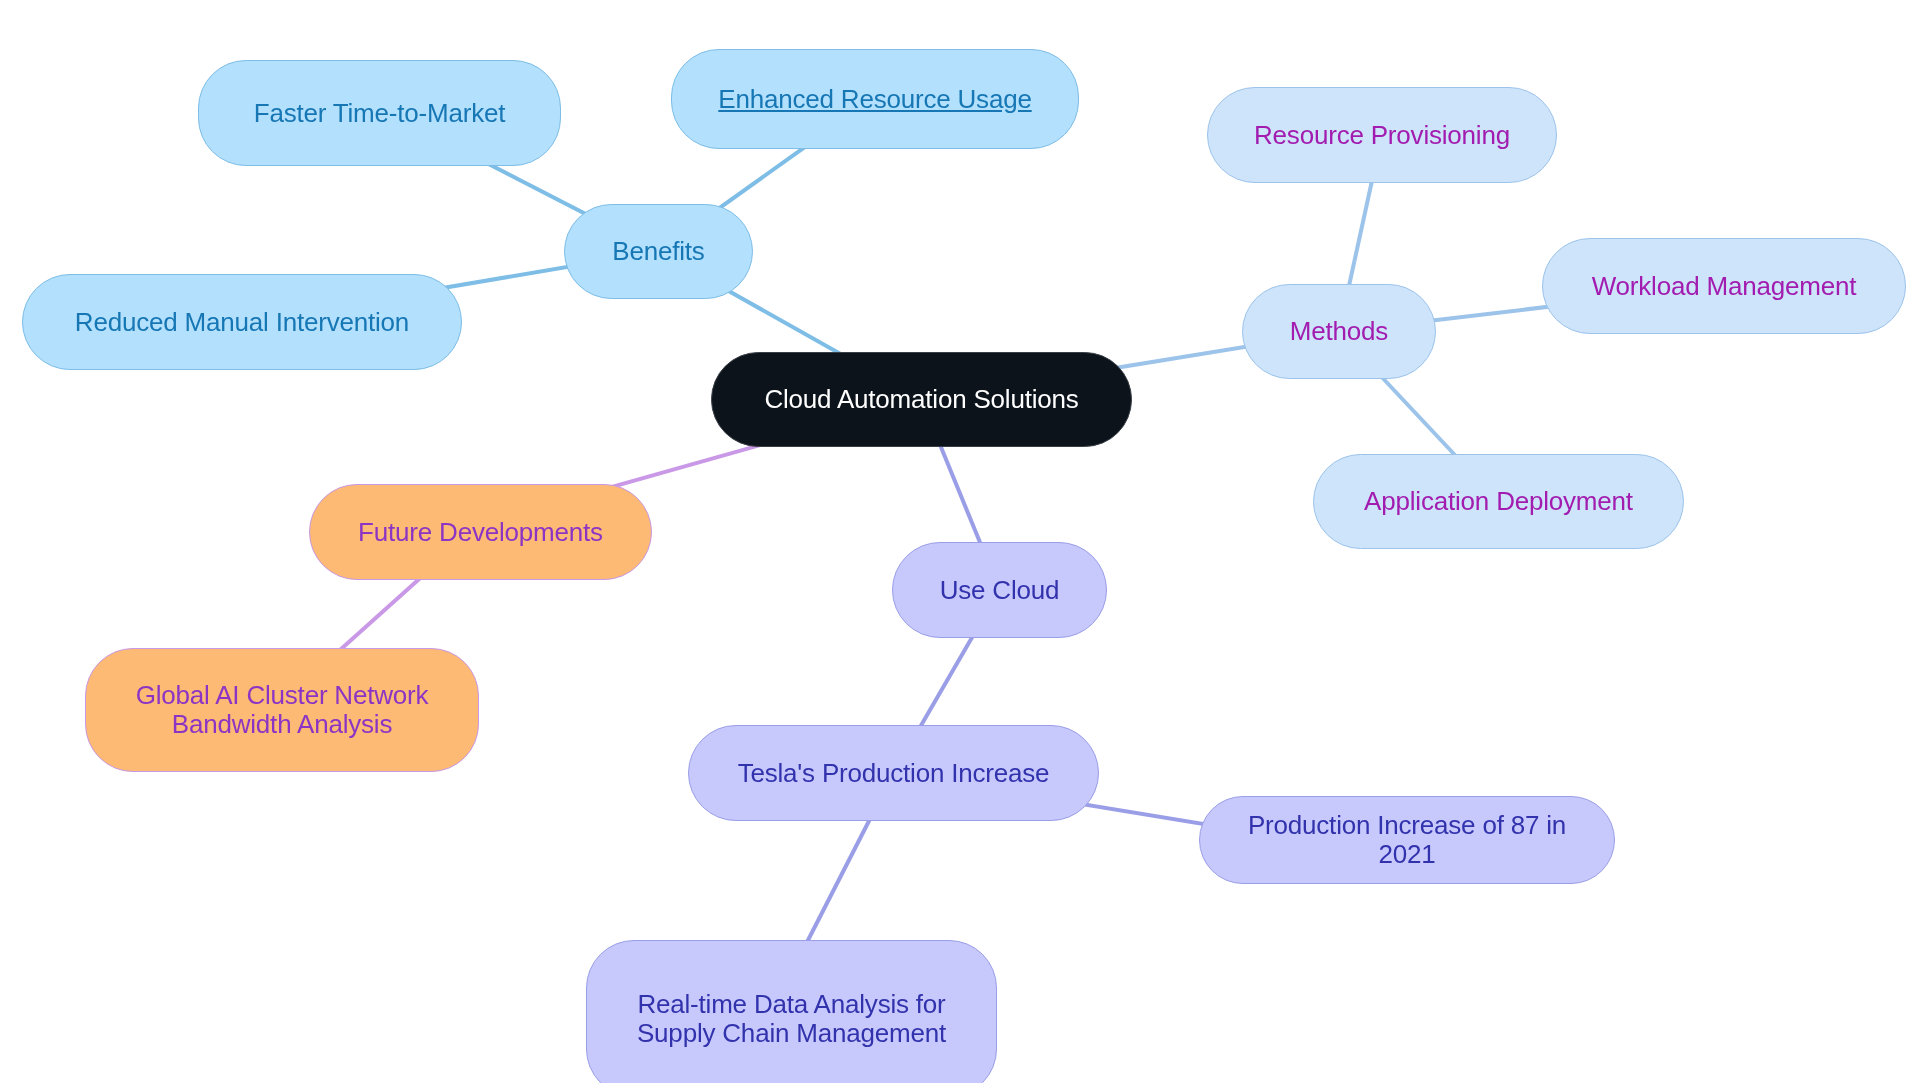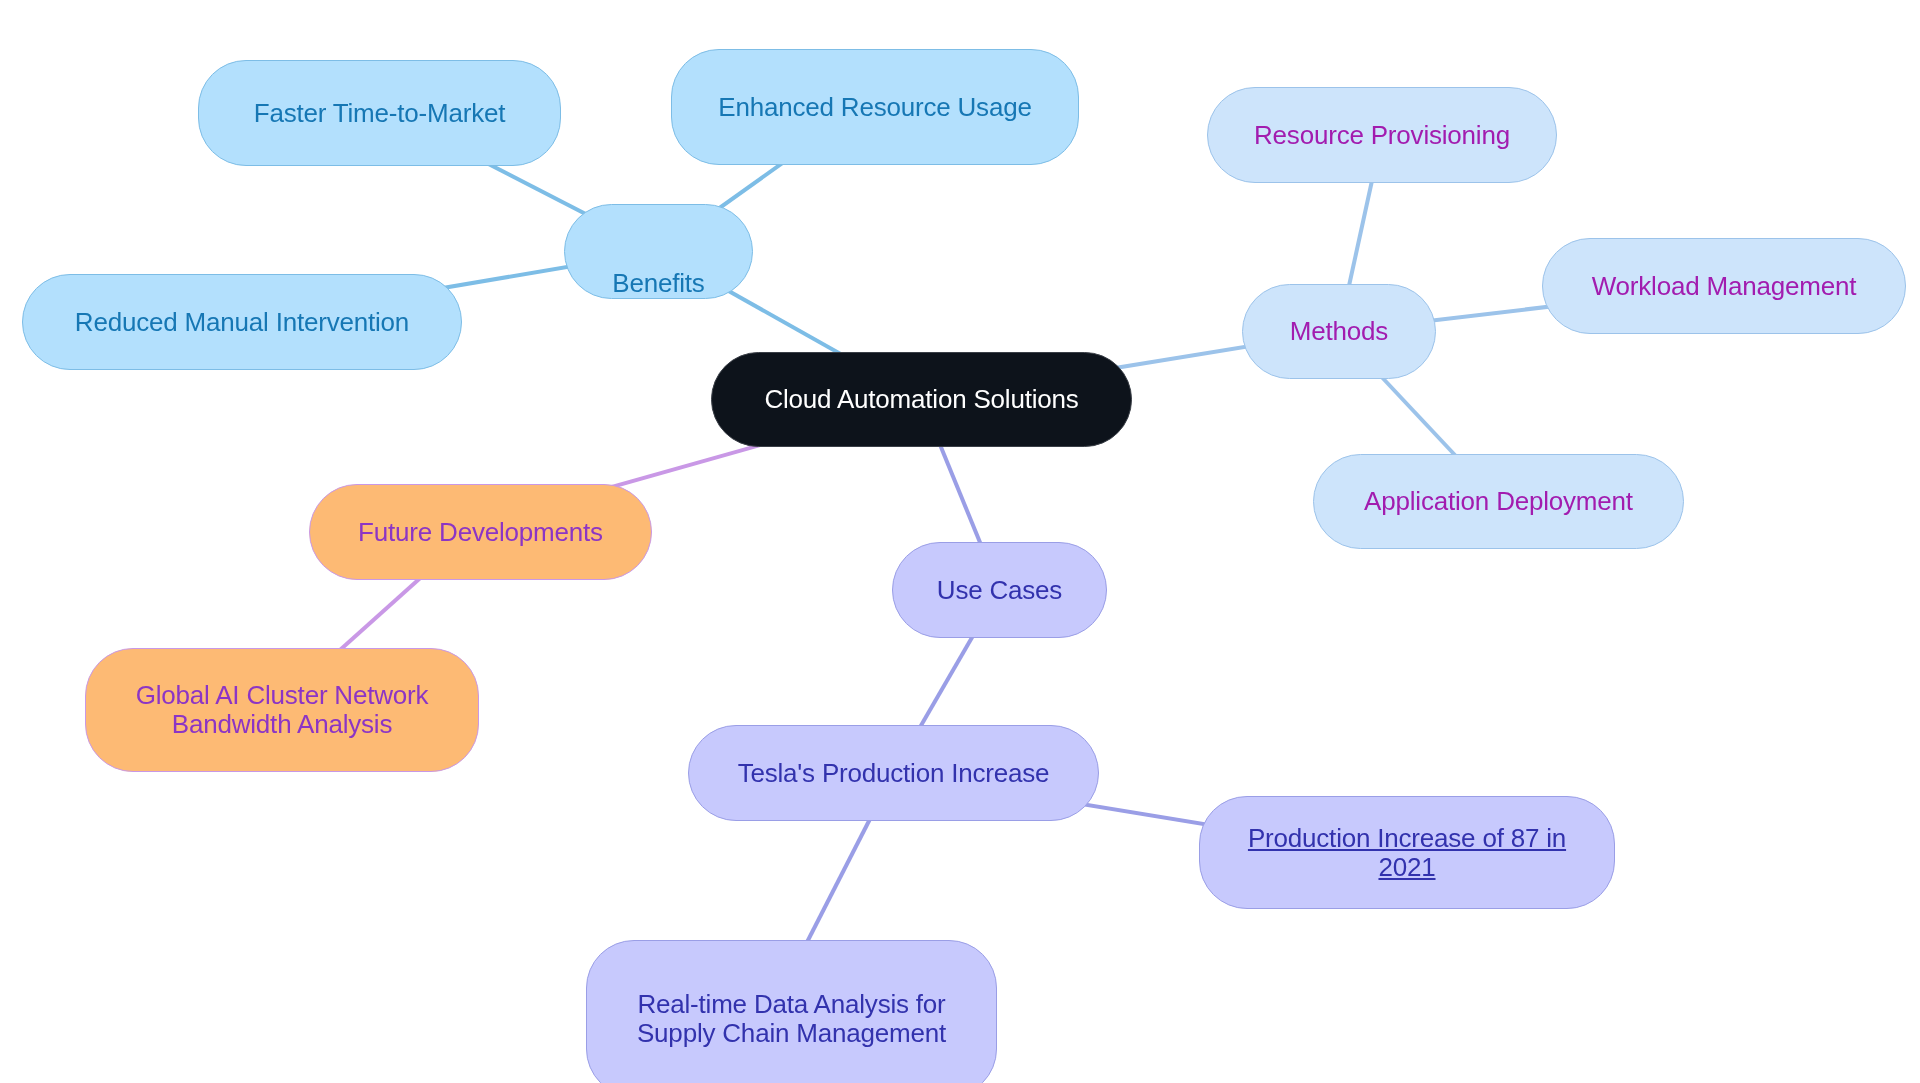--- a/index.html
+++ b/index.html
@@ -34,53 +34,53 @@
     <line x1="893.5" y1="773" x2="1407" y2="857.5" stroke="#9a9ee6" stroke-width="4"></line>
     <line x1="893.5" y1="773" x2="791.5" y2="972.5" stroke="#9a9ee6" stroke-width="4"></line>
     <line x1="921.5" y1="399.5" x2="480.5" y2="524" stroke="#c998e6" stroke-width="4"></line>
     <line x1="480.5" y1="524" x2="282" y2="702" stroke="#c998e6" stroke-width="4"></line>
   </svg>
 
 <div class="node root" id="n-root" style="left:711px;top:352px;width:421px;height:95px;">
   <span>Cloud Automation Solutions</span>
 </div>
 
-<div class="node blue" id="n-benefits" style="left:564px;top:204px;width:189px;height:95px;align-items:flex-end;">
+<div class="node blue" id="n-benefits" style="left:564px;top:204px;width:189px;height:95px;">
   <span>Benefits</span>
 </div>
 <div class="node blue" id="n-faster" style="left:198px;top:60px;width:363px;height:106px;">
   <span>Faster Time-to-Market</span>
 </div>
-<div class="node blue" id="n-enhanced" style="left:671px;top:49px;width:408px;height:116px;">
+<div class="node blue" id="n-enhanced" style="left:671px;top:49px;width:408px;height:100px;text-decoration:underline;">
   <span>Enhanced Resource Usage</span>
 </div>
 <div class="node blue" id="n-reduced" style="left:22px;top:274px;width:440px;height:96px;text-align:right;">
   <span>Reduced Manual Intervention</span>
 </div>
 
 <div class="node lblue" id="n-methods" style="left:1242px;top:284px;width:194px;height:95px;">
   <span>Methods</span>
 </div>
 <div class="node lblue" id="n-provisioning" style="left:1207px;top:87px;width:350px;height:96px;">
   <span>Resource Provisioning</span>
 </div>
 <div class="node lblue" id="n-workload" style="left:1542px;top:238px;width:364px;height:96px;">
   <span>Workload Management</span>
 </div>
 <div class="node lblue" id="n-deployment" style="left:1313px;top:454px;width:371px;height:95px;">
   <span>Application Deployment</span>
 </div>
 
 <div class="node violet" id="n-usecases" style="left:892px;top:542px;width:215px;height:96px;">
-  <span>Use Cases</span>
+  <span>Use Cloud</span>
 </div>
 <div class="node violet" id="n-tesla" style="left:688px;top:725px;width:411px;height:96px;">
   <span>Tesla's Production Increase</span>
 </div>
-<div class="node violet" id="n-increase" style="left:1199px;top:796px;width:416px;height:113px;padding:12px 40px;text-decoration:underline;">
+<div class="node violet" id="n-increase" style="left:1199px;top:796px;width:416px;height:88px;padding:12px 40px;">
   <span>Production Increase of 87 in 2021</span>
 </div>
 <div class="node violet" id="n-realtime" style="left:586px;top:940px;width:411px;height:157px;padding:0 40px;">
   <span>Real-time Data Analysis for Supply Chain Management</span>
 </div>
 
 <div class="node purple" id="n-future" style="left:309px;top:476px;width:343px;height:96px;">
   <span>Future Developments</span>
 </div>
 <div class="node purple" id="n-global" style="left:85px;top:640px;width:394px;height:124px;padding:0 40px;">

